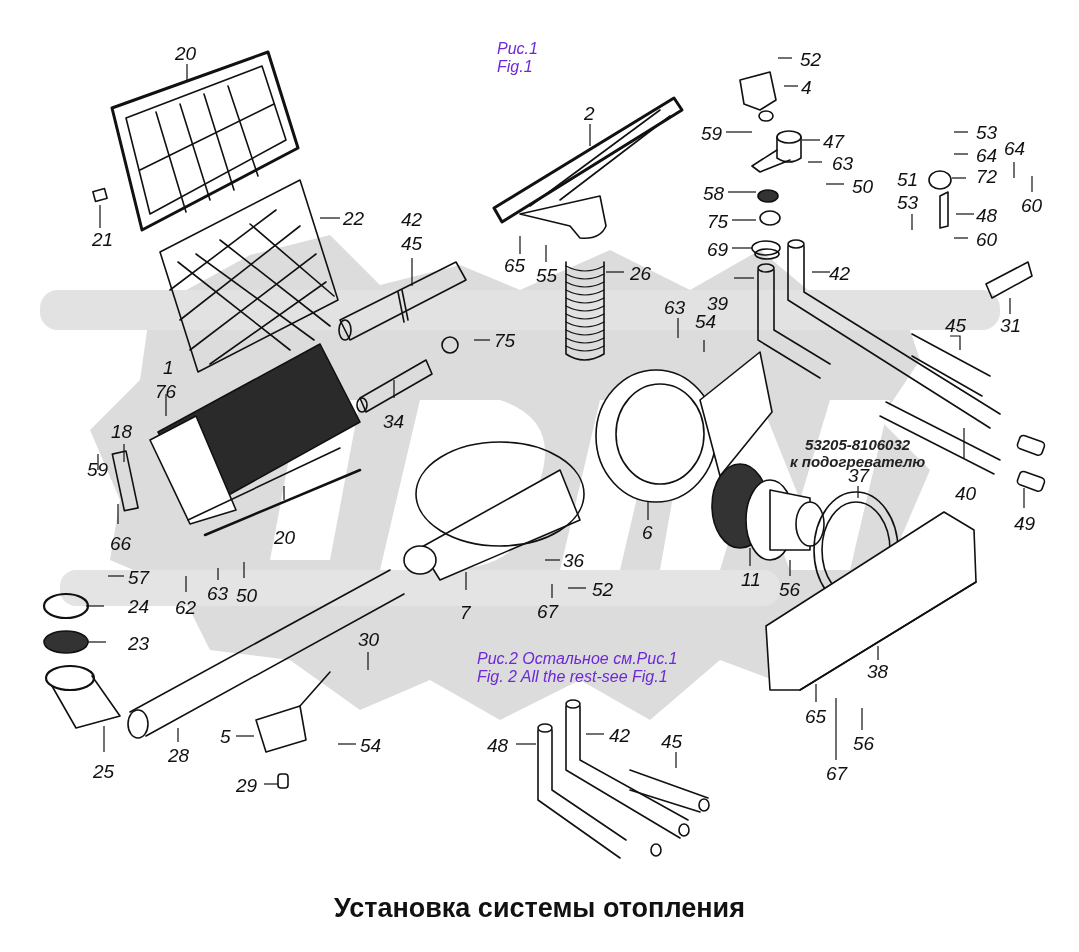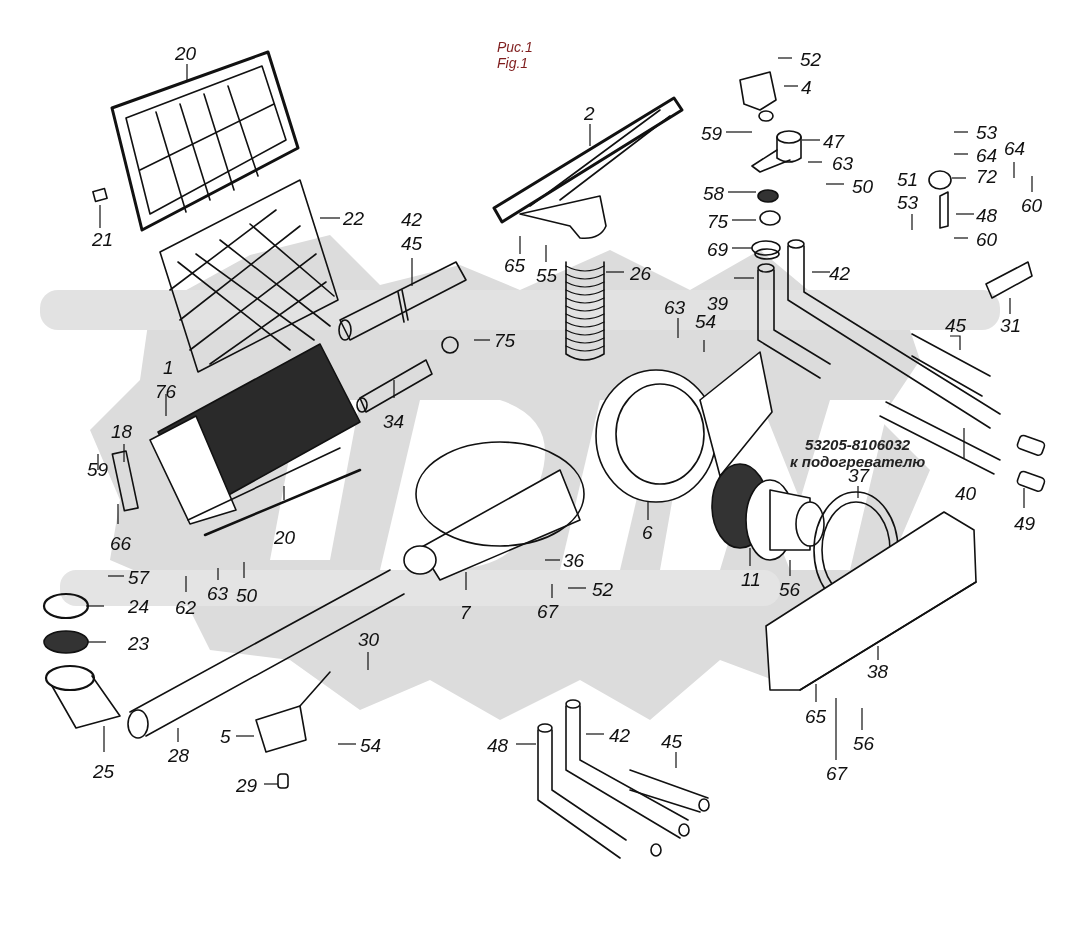--- a/index.html
+++ b/index.html
@@ -1,19 +1,19 @@
 <!DOCTYPE html>
 <html><head>
 <meta charset="utf-8">
 <style>
   html,body{margin:0;padding:0;background:#fff;}
   #stage{position:relative;width:1079px;height:952px;overflow:hidden;background:#ffffff;font-family:"Liberation Sans",sans-serif;}
   svg#art{position:absolute;left:0;top:0;}
   .lbl{position:absolute;font-family:"Liberation Sans",sans-serif;font-style:italic;font-size:19px;color:#111;line-height:1;white-space:nowrap;}
-  .fig{position:absolute;font-family:"Liberation Sans",sans-serif;font-style:italic;font-size:14px;color:#7f1d1d;line-height:1.12;white-space:nowrap;}
+  .fig{position:absolute;font-family:"Liberation Sans",sans-serif;font-style:italic;font-size:16px;color:#6d28d9;line-height:1.12;white-space:nowrap;}
   .note{position:absolute;font-family:"Liberation Sans",sans-serif;font-style:italic;font-weight:bold;font-size:15px;color:#222;line-height:1.15;text-align:center;white-space:nowrap;}
   .caption{position:absolute;left:0;width:1079px;top:893px;text-align:center;font-family:"Liberation Sans",sans-serif;font-weight:bold;font-size:27px;color:#111;}
 </style>
 </head>
 <body>
 
 <div id="stage">
 
 <svg id="art" width="1079" height="952" viewBox="0 0 1079 952">
 
@@ -246,20 +246,24 @@
         <path d="M516,744 L536,744"></path>
         <path d="M586,734 L604,734"></path>
     <path d="M676,752 L676,768"></path>
   </g>
 </svg>
 
 <div class="fig" style="left:497px;top:40px;">
   <div>Рис.1</div>
   <div>Fig.1</div>
 </div>
+<div class="fig" style="left:477px;top:650px;">
+  <div>Рис.2 Остальное см.Рис.1</div>
+  <div>Fig. 2 All the rest-see Fig.1</div>
+</div>
 <div class="note" style="left:790px;top:436px;">
   <div>53205-8106032</div>
   <div>к подогревателю</div>
 </div>
 
 <div class="lbl" style="left:175px;top:44px;">20</div>
 <div class="lbl" style="left:92px;top:230px;">21</div>
 <div class="lbl" style="left:343px;top:209px;">22</div>
 <div class="lbl" style="left:401px;top:210px;">42</div>
 <div class="lbl" style="left:401px;top:234px;">45</div>
@@ -322,14 +326,15 @@
 <div class="lbl" style="left:779px;top:580px;">56</div>
 <div class="lbl" style="left:848px;top:466px;">37</div>
 <div class="lbl" style="left:867px;top:662px;">38</div>
 <div class="lbl" style="left:805px;top:707px;">65</div>
 <div class="lbl" style="left:826px;top:764px;">67</div>
 <div class="lbl" style="left:853px;top:734px;">56</div>
 <div class="lbl" style="left:487px;top:736px;">48</div>
 <div class="lbl" style="left:609px;top:726px;">42</div>
 <div class="lbl" style="left:661px;top:732px;">45</div>
 
+<div class="caption">Установка системы отопления</div>
 
 </div>
 
 </body></html>

